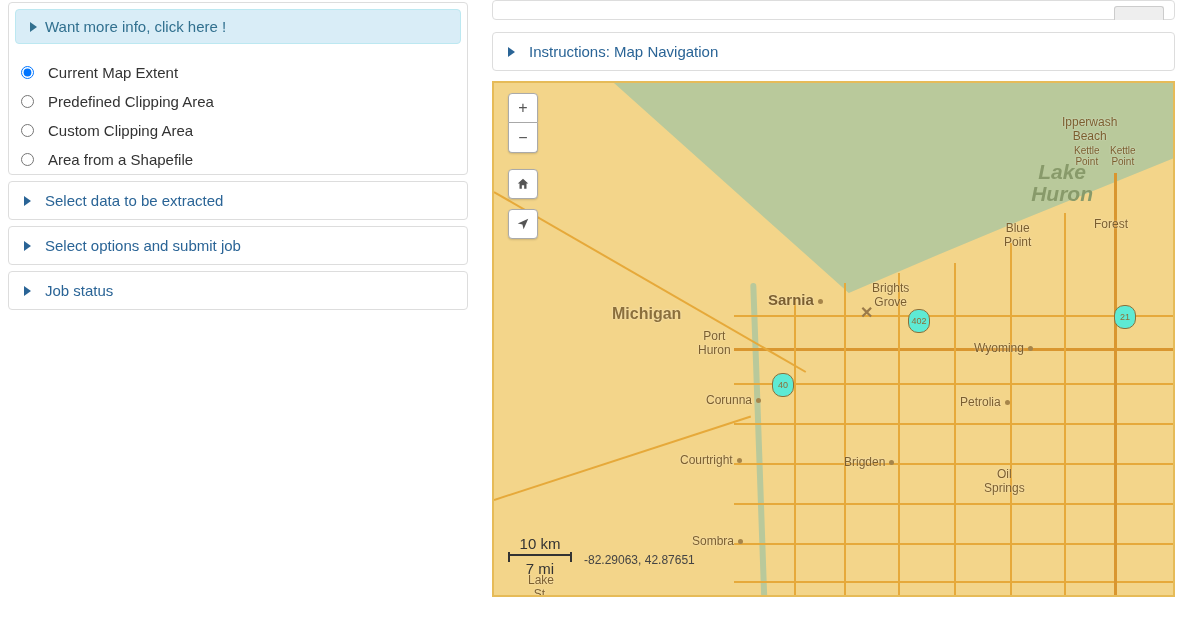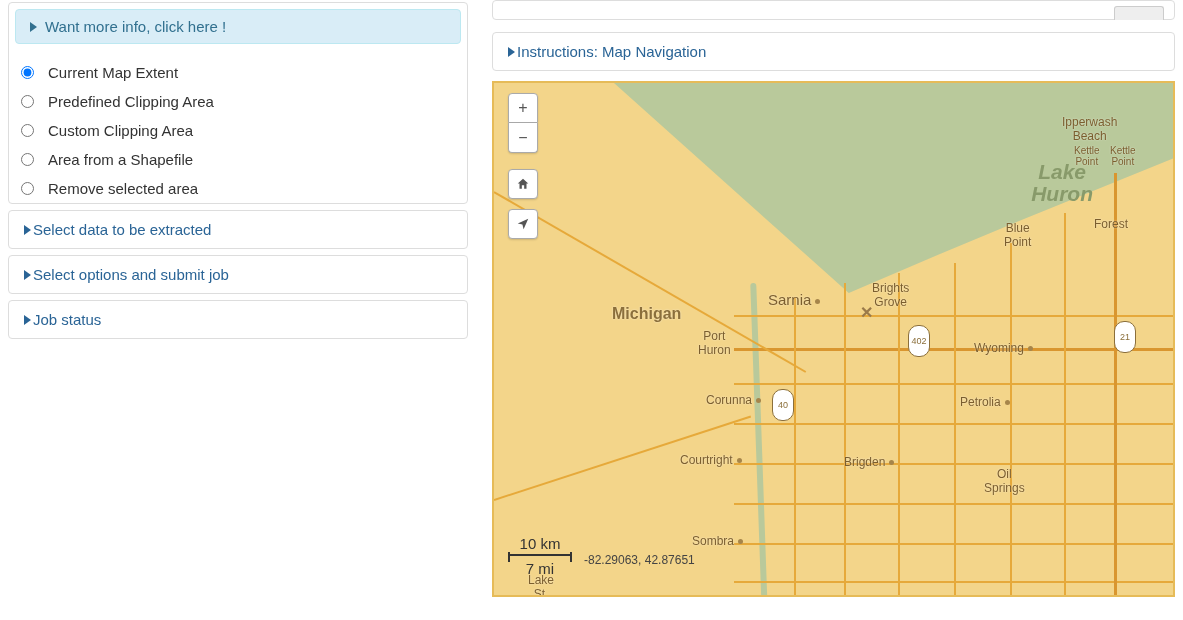--- a/index.html
+++ b/index.html
@@ -26,21 +26,21 @@
     background: #fff;
     margin-bottom: 6px;
   }
   .panel-header {
     padding: 10px 15px;
     color: #2a6496;
     font-size: 15px;
     cursor: pointer;
     display: flex;
     align-items: center;
-    gap: 0;
+    gap: 12px;
   }
   .info-banner {
     background: #d9edf7;
     border: 1px solid #bce8f1;
     border-radius: 4px;
     color: #31708f;
     padding: 8px 14px;
     margin: 6px 6px 14px;
     display: flex;
     align-items: center;
@@ -108,39 +108,39 @@
     text-align: center;
     line-height: 1.05;
   }
   .place {
     position: absolute;
     color: #7b5e2e;
     font-size: 12px;
     text-shadow: 0 0 2px rgba(255,255,255,.6);
     white-space: nowrap;
   }
-  .place.big { font-size: 15px; font-weight: 400; }
+  .place.big { font-size: 15px; font-weight: 700; }
   .place.mich { font-size: 16px; font-weight: 600; color:#8b6f3b;}
   .dot {
     width:5px;height:5px;border-radius:50%;background:#a6854a;
     display:inline-block;margin-left:4px;margin-right:4px;vertical-align:middle;
   }
   .road {
     position:absolute; background:#e6a93a;
   }
   .road.h { height:2px; }
   .road.v { width:2px; }
   .shield {
     position:absolute;
-    width:22px;height:32px;
+    width:22px;height:24px;
     border:1.5px solid #8b6f3b;
     border-radius:10px;
-    background:#ffffff;
+    background:#5eead4;
     font-size:9px;color:#8b6f3b;
-    display:flex;align-items:center;justify-content:center;margin-top:16px;
+    display:flex;align-items:center;justify-content:center;
   }
   .map-controls {
     position: absolute;
     top: 10px; left: 14px;
     display: flex; flex-direction: column; gap: 0;
   }
   .ctrl-btn {
     width: 30px; height: 30px;
     background: #fff;
     border: 1px solid #aaa;
@@ -205,24 +205,20 @@
           <input type="radio" name="clip" style="">
           <span>Predefined Clipping Area</span>
         </label>
         <label class="radio-row">
           <input type="radio" name="clip" style="">
           <span>Custom Clipping Area</span>
         </label>
         <label class="radio-row">
           <input type="radio" name="clip" style="">
           <span>Area from a Shapefile</span>
-        </label>
-        <label class="radio-row">
-          <input type="radio" name="clip" style="">
-          <span>Remove selected area</span>
         </label>
       </div>
     </div>
 
     <div class="panel">
       <div class="panel-header">
         <span class="caret-right"></span>
         <span>Select data to be extracted</span>
       </div>
     </div>

